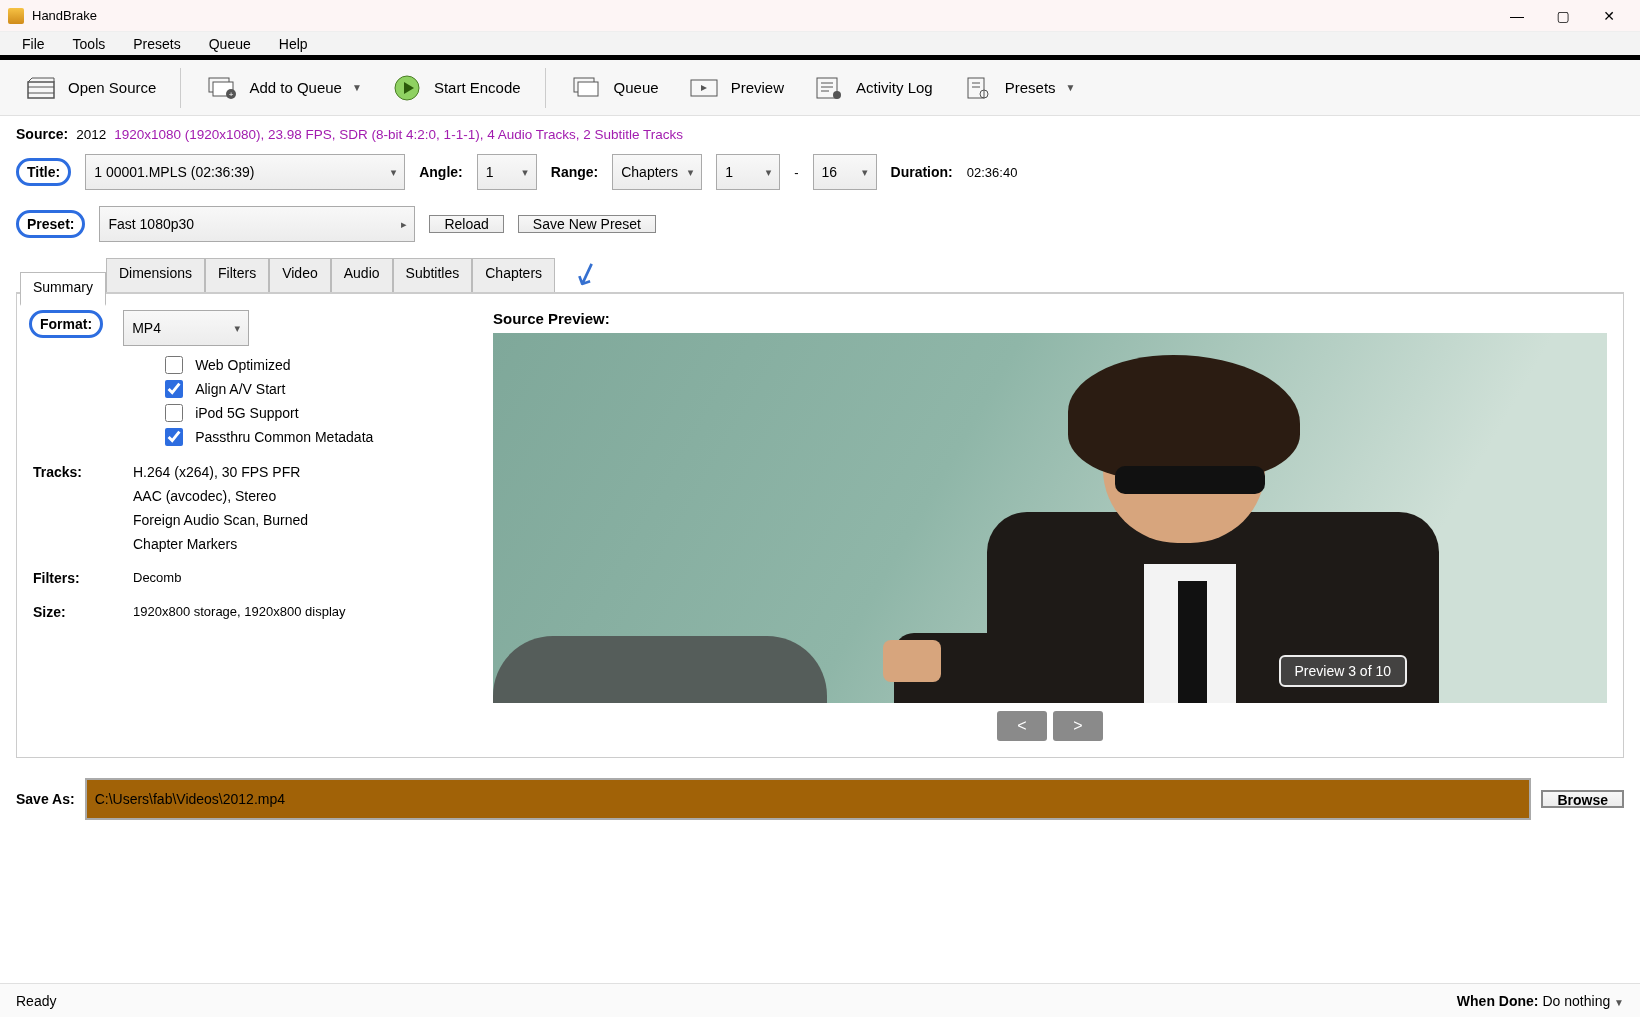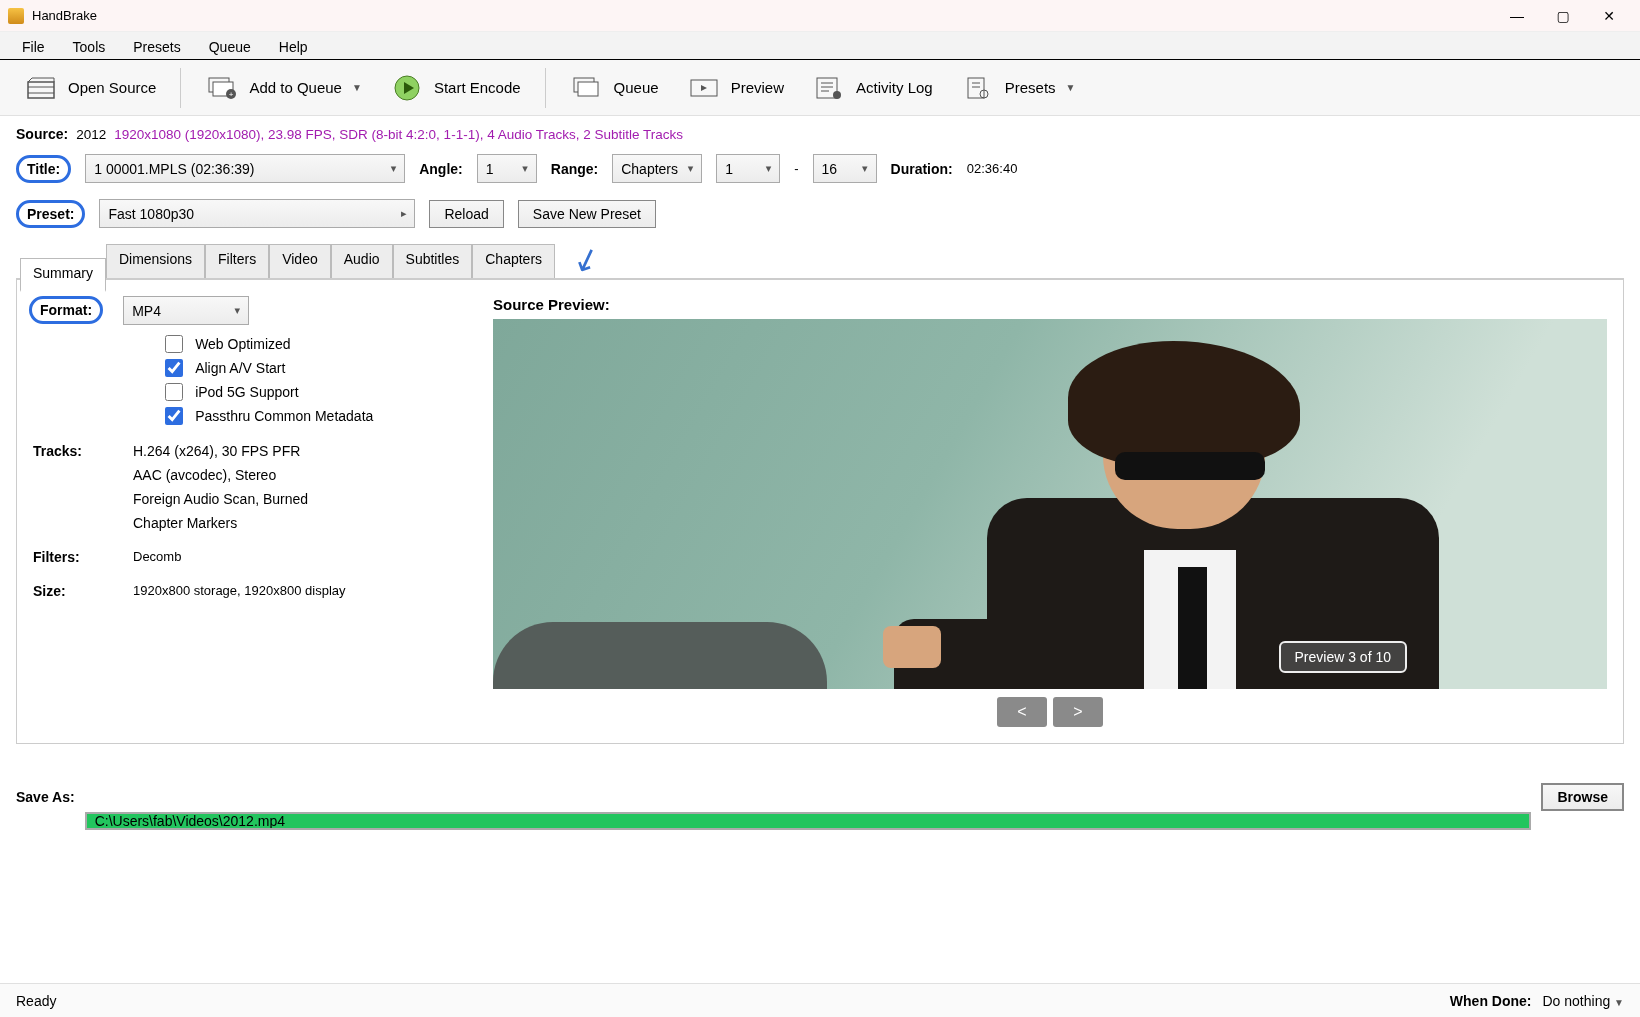--- a/index.html
+++ b/index.html
@@ -20,25 +20,25 @@
   background: #fdf5f5;
   border-bottom: 1px solid #eee;
 }
 .titlebar .app-icon { width: 16px; height:16px; margin-right:8px; display:inline-block;
   background: linear-gradient(#f6c244,#d08b1a); border-radius:2px; }
 .titlebar .title { font-size:13px; }
 .window-controls { margin-left:auto; display:flex; }
 .window-controls span { width:46px; height:32px; display:flex; align-items:center; justify-content:center; font-size:14px; cursor:pointer; }
 .menubar {
   display:flex;
-  align-items:flex-end;
+  align-items:flex-start;
   height:28px;
   padding:0 8px;
   background:#f3f3f3;
-  border-bottom:1px solid #000000;
+  border-bottom:5px solid #000000;
   font-size:14px;
 }
 .menubar span { padding:4px 14px; cursor:pointer; }
 .toolbar {
   display:flex;
   align-items:center;
   height:56px;
   padding:0 10px;
   background:#f7f7f7;
   border-bottom:1px solid #e1e1e1;
@@ -53,30 +53,30 @@
 }
 .toolbar .sep { width:1px; height:40px; background:#ccc; margin:0 10px; }
 .toolbar .icon-box { width:34px; height:28px; display:flex; align-items:center; justify-content:center; }
 .content { padding:10px 16px; }
 .source-line { display:flex; align-items:center; gap:8px; margin-bottom:12px; font-size:13.5px;}
 .source-line .muted { color:#a21caf; }
 .row { display:flex; align-items:center; gap:14px; margin-bottom:16px; }
 .label-hl { border:3px solid #2d6de0; border-radius:14px; padding:3px 8px; font-weight:600; font-size:14px;}
 .label { font-weight:600; font-size:14px;}
 select, input[type=text], .combobox {
-  height:29px;
+  height:36px;
   padding:2px 8px;
   font-size:14px;
   border:1px solid #aaa;
   background:linear-gradient(#f8f8f8,#ececec);
 }
 .combobox { display:flex; align-items:center; justify-content:space-between;}
 .combobox .arrow { color:#555; font-size:11px; margin-left:8px;}
 .btn-std {
-  height:28px;
+  height:18px;
   padding:0 14px;
   border:1px solid #888;
   background:linear-gradient(#f7f7f7,#ececec);
   font-size:14px;
   cursor:pointer;
 }
 .tabs { display:flex; border-bottom:2px solid #ccc; padding-left:4px; margin-top:4px;}
 .tabs .tab {
   padding:6px 12px;
   border:1px solid #bbb;
@@ -157,32 +157,32 @@
 }
 .preview-badge {
   position:absolute; bottom:16px; right:200px;
   background:rgba(80,80,80,.75); color:#fff;
   border:2px solid #eee; padding:6px 14px; border-radius:6px;
   font-size:14px;
 }
 .preview-nav { display:flex; gap:6px; justify-content:center; margin-top:8px;}
 .preview-nav button { width:50px; height:30px; background:#8a8a8a; color:#fff; border:none; font-size:16px; cursor:pointer; border-radius:3px;}
 .save-row { display:flex; align-items:center; gap:10px; padding:10px 16px;}
-.save-row input[type=text]{ flex:1; height:18px; background:#22c55e; border:2px solid #aaa;margin-top:48px;}
+.save-row input[type=text]{ flex:1; height:42px; background:#a16207; border:2px solid #aaa;}
 .statusbar {
   position:absolute; bottom:0; left:0; right:0;
   height:34px;
   display:flex;
   align-items:center;
   padding:0 16px;
   border-top:1px solid #e0e0e0;
   background:#fafafa;
   font-size:14px;
 }
-.statusbar .right { margin-left:auto; display:flex; align-items:center; gap:11px;}
+.statusbar .right { margin-left:auto; display:flex; align-items:center; gap:4px;}
 .arrow-annot {
   color:#3570d0; font-size:32px; transform:rotate(-20deg);
   display:inline-block; margin-left:18px; margin-top:-4px;
 }
 .tri { font-size:10px; color:#555; }
 </style>
 </head>
 <body>
 
 <div class="titlebar">

